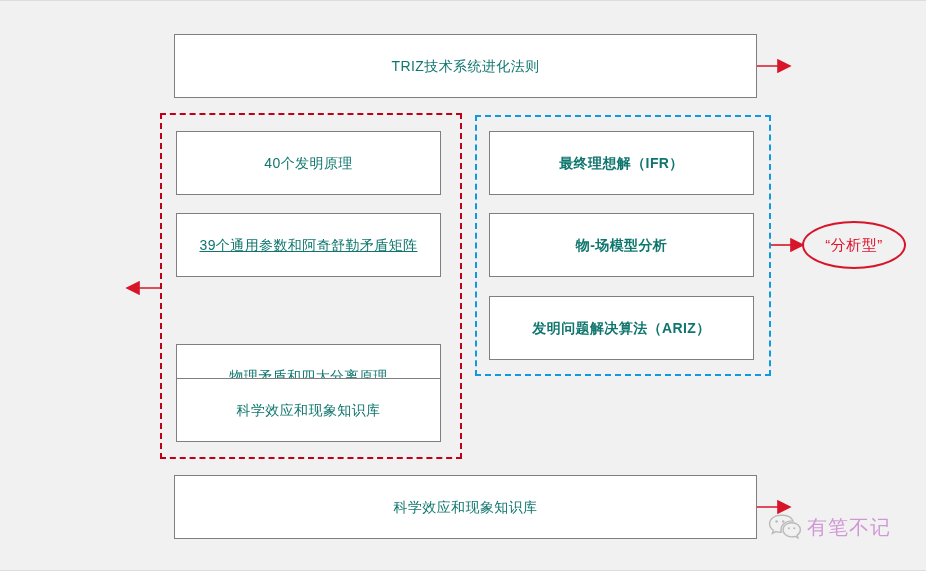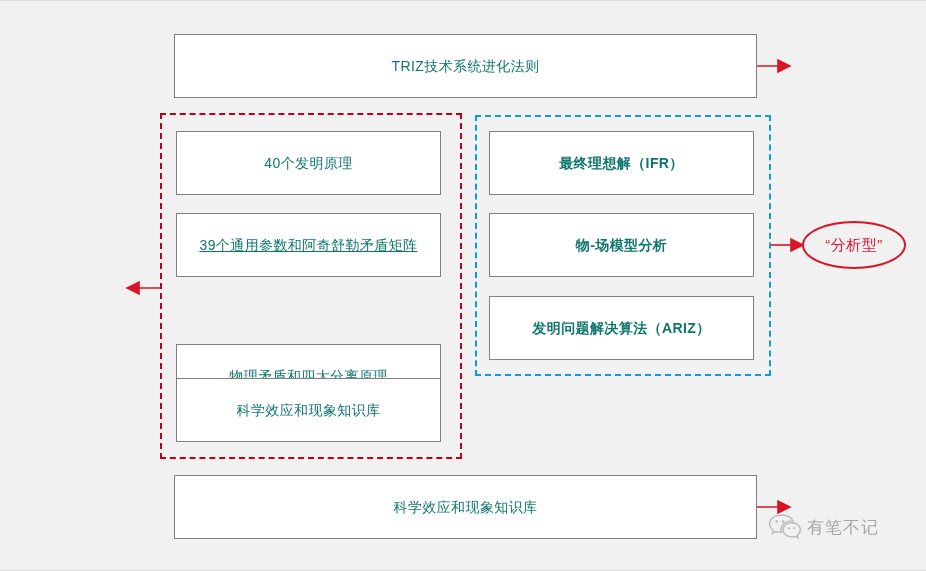--- a/index.html
+++ b/index.html
@@ -97,22 +97,22 @@
   .watermark {
     position: absolute;
     left: 768px;
     top: 512px;
     display: flex;
     align-items: center;
     gap: 5px;
     opacity: 0.42;
   }
   .watermark-text {
-    font-size: 17px;
-    color: #404040;
+    font-size: 20px;
+    color: #a21caf;
     letter-spacing: 1px;
     white-space: nowrap;
   }
   .wechat-icon {
     display: block;
   }
 </style>
 </head>
 <body>
 

